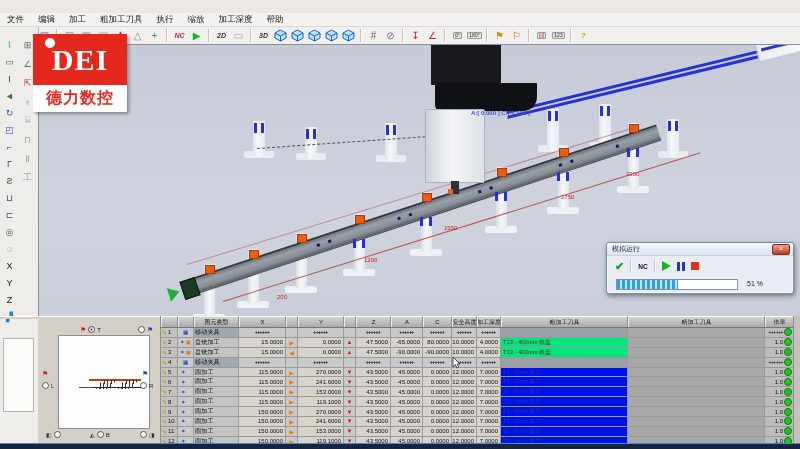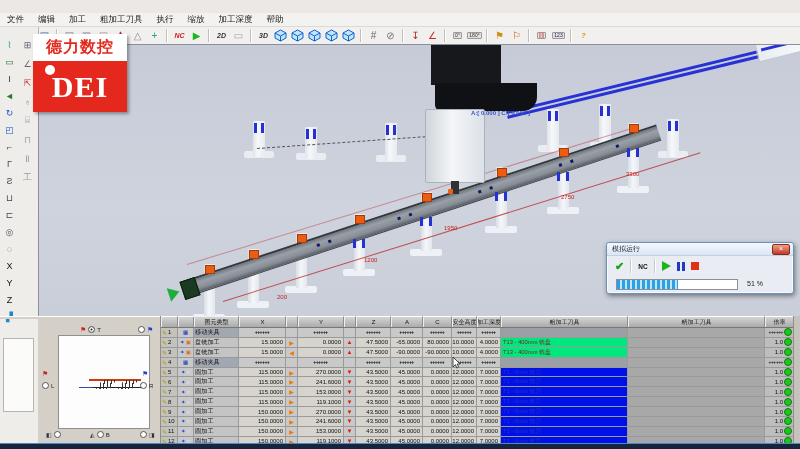--- a/index.html
+++ b/index.html
@@ -382,25 +382,25 @@
         <div class="abs" style="left: 635px; top: 147.381px; width: 3px; height: 9px; background: rgb(37, 49, 210); z-index: 4;"></div>
         <div class="dimlabel" style="left: 276px; top: 293px;">200</div>
         <div class="dimlabel" style="left: 363px; top: 256px;">1200</div>
         <div class="dimlabel" style="left: 443px; top: 224px;">1950</div>
         <div class="dimlabel" style="left: 560px; top: 193px;">2750</div>
         <div class="dimlabel" style="left: 625px; top: 170px;">3300</div>
       </div>
   </div>
 
   <div id="logo">
-    <div id="logobottom">德力数控</div>
     <div id="logotop">
         <div id="logodot"></div>
         <span>DEI</span>
       </div>
+    <div id="logobottom">德力数控</div>
   </div>
 
   <div id="splitter"></div>
 
   <div id="preview">
     <div id="pvbox">
       <div class="pvline" style="left:30px;top:43px;width:52px;height:2px;background:#cc3a10;"></div>
       <div class="pvline" style="left:20px;top:51px;width:14px;height:1px;background:#3344aa;"></div>
       <div class="pvline" style="left:34px;top:51px;width:48px;height:1px;background:#222;"></div>
       <div class="hatch" style="left:40px;top:44px;"></div>

